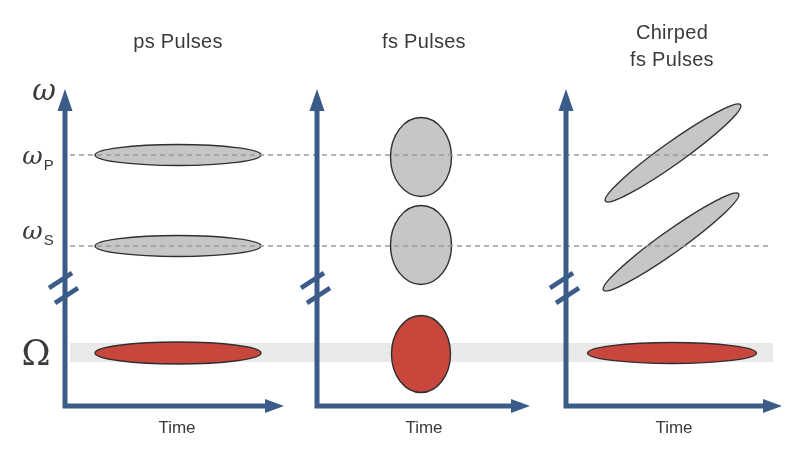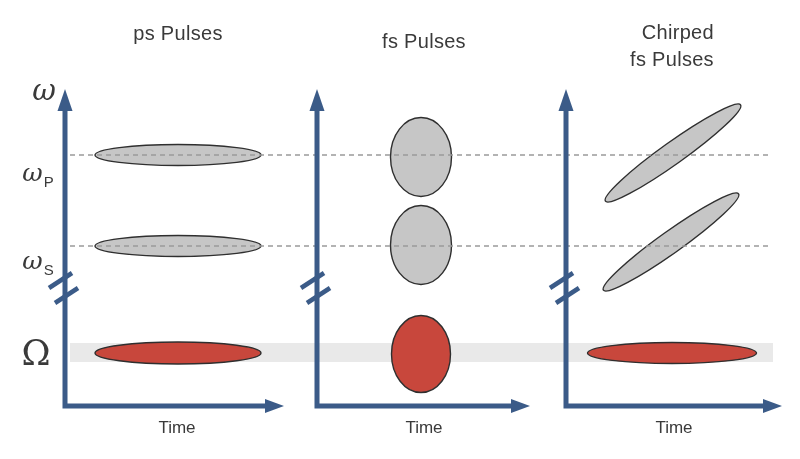--- a/index.html
+++ b/index.html
@@ -15,21 +15,21 @@
   .stage svg { position: absolute; left: 0; top: 0; }
   .label {
     position: absolute;
     transform: translate(-50%, -50%);
     white-space: nowrap;
     text-align: center;
     color: #3a3a3a;
     line-height: 1.3;
   }
   .panel-title { font-size: 20px; letter-spacing: 0.3px; }
-  .title-2line { line-height: 27px; text-align: right; }
+  .title-2line { line-height: 27px; }
   .time-label  { font-size: 17px; }
   .greek {
     font-family: "DejaVu Serif", serif;
     font-style: italic;
   }
   .omega-axis { font-size: 29px; }
   .freq-label { font-size: 25px; }
   .freq-label .sub {
     font-family: "Liberation Sans", sans-serif;
     font-style: normal;
@@ -83,32 +83,32 @@
     <line x1="301" y1="288" x2="324" y2="273" class="break-stroke" stroke="#3b5b88"></line>
     <line x1="307" y1="303" x2="330" y2="288" class="break-stroke" stroke="#3b5b88"></line>
 
     <path d="M 566 108 V 406 H 764" class="axis-line" stroke="#3b5b88"></path>
     <polygon points="558.5,111 573.5,111 566,89" fill="#3b5b88"></polygon>
     <polygon points="763,399 763,413 782,406" fill="#3b5b88"></polygon>
     <line x1="550" y1="288" x2="573" y2="273" class="break-stroke" stroke="#3b5b88"></line>
     <line x1="556" y1="303" x2="579" y2="288" class="break-stroke" stroke="#3b5b88"></line>
   </svg>
 
-  <div class="label panel-title" style="left:178px; top:33px;">ps Pulses</div>
+  <div class="label panel-title" style="left:178px; top:41px;">ps Pulses</div>
   <div class="label panel-title" style="left:424px; top:41px;">fs Pulses</div>
   <div class="label panel-title title-2line" style="left:672px; top:46px;">
     <div>Chirped</div>
     <div>fs Pulses</div>
   </div>
 
   <div class="label greek omega-axis" style="left:44px; top:91px;">ω</div>
 
-  <div class="label greek freq-label" style="left:38px; top:174px;"><span>ω</span><span class="sub">P</span></div>
+  <div class="label greek freq-label" style="left:38px; top:157px;"><span>ω</span><span class="sub">P</span></div>
 
-  <div class="label greek freq-label" style="left:38px; top:262px;"><span>ω</span><span class="sub">S</span></div>
+  <div class="label greek freq-label" style="left:38px; top:232px;"><span>ω</span><span class="sub">S</span></div>
 
   <div class="label cap-omega" style="left:36px; top:354px;">Ω</div>
 
   <div class="label time-label" style="left:177px; top:428px;">Time</div>
   <div class="label time-label" style="left:424px; top:428px;">Time</div>
   <div class="label time-label" style="left:674px; top:428px;">Time</div>
 
 </div>
 
 </body></html>

